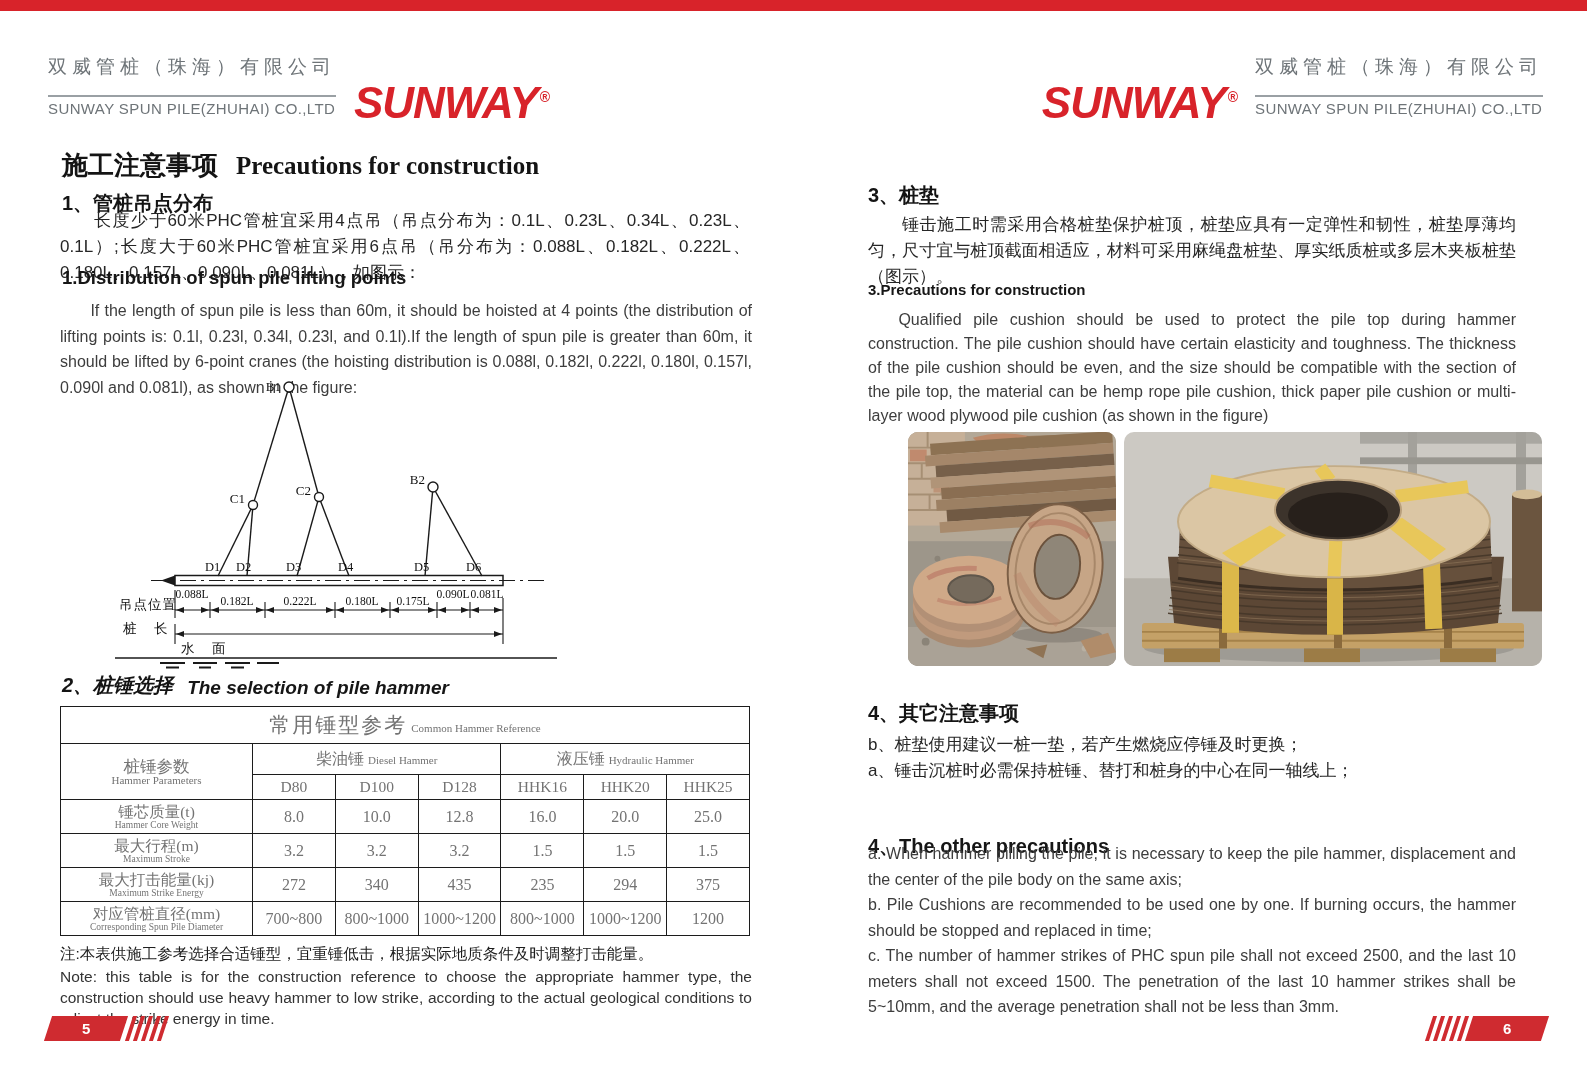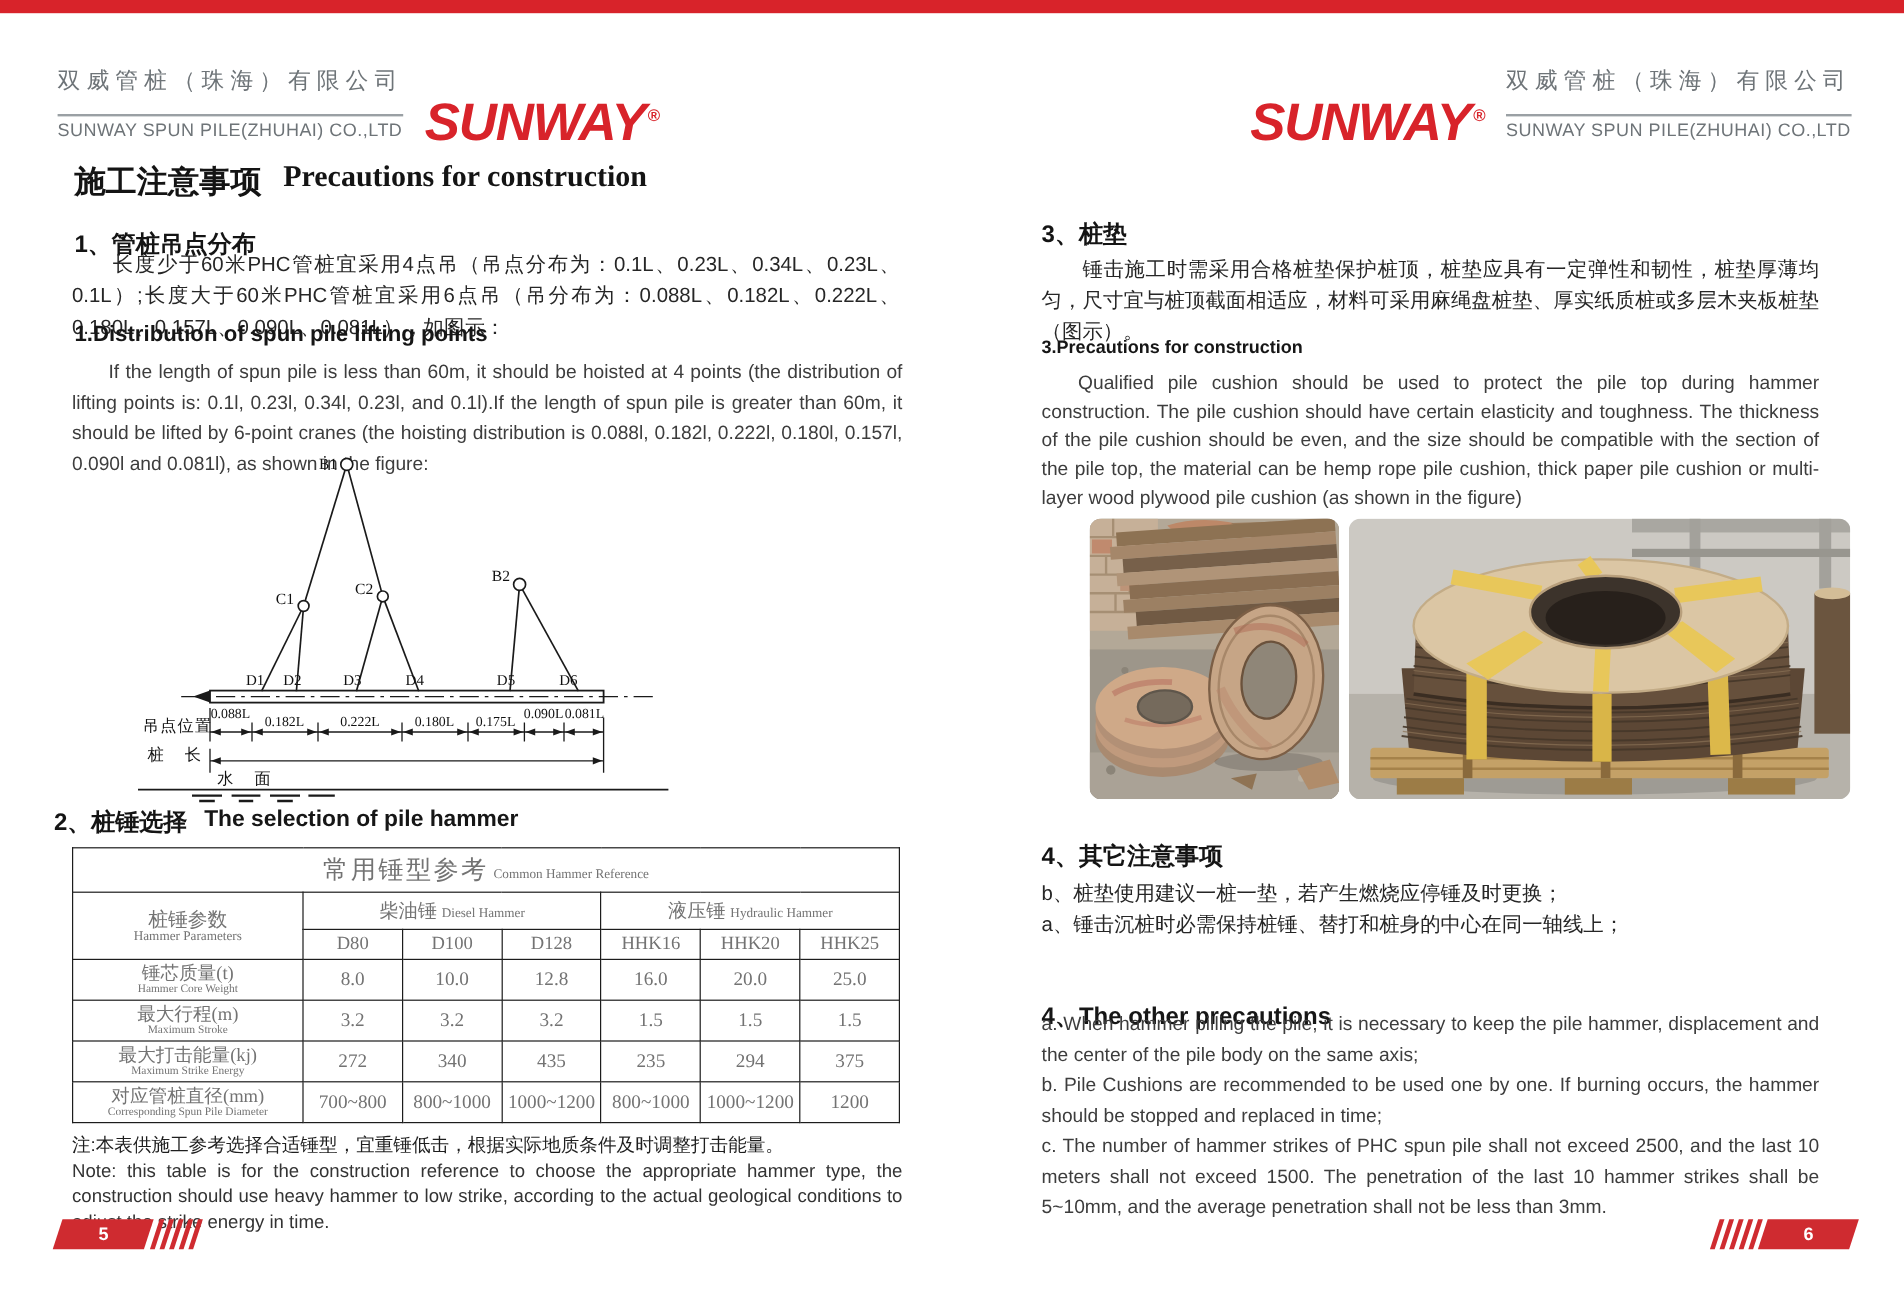--- a/index.html
+++ b/index.html
@@ -15,21 +15,21 @@
   .brand-left{left:48px;}
   .brand-right{right:44px;}
   .brand-text{display:flex; flex-direction:column;}
   .brand-zh{font-size:19px; color:#6e7478; letter-spacing:5px; padding-bottom:15px;
     border-bottom:2px solid #9aa0a4; white-space:nowrap;}
   .brand-en{font-size:15px; color:#6e7478; letter-spacing:0.4px; padding-top:3px; white-space:nowrap;}
   .logo{font-family:"Liberation Sans",sans-serif; font-style:italic; font-weight:800;
     font-size:44px; color:#d8232a; letter-spacing:-1px; white-space:nowrap;margin-top:36px;}
   .logo .reg{font-size:14px; vertical-align:super; font-style:normal; margin-left:2px;}
   
-  .page-title{left:62px; top:134px; display:flex; align-items:flex-start; gap:18px;}
+  .page-title{left:62px; top:148px; display:flex; align-items:center; gap:18px;}
   .page-title .t-zh{font-size:26px; font-weight:800; color:#141414;}
   .page-title .t-en{font-family:"Liberation Serif",serif; font-size:25px; font-weight:700; color:#141414;}
   
   .h-zh{font-size:20px; font-weight:800; color:#141414;}
   .h-en{font-size:18.5px; font-weight:700; color:#161616;}
   .zh-body{font-size:17px; line-height:26px; color:#262626; text-align:justify; text-indent:2em;}
   .en-body{font-size:16px; line-height:25.5px; color:#3d3d3d; text-align:justify; text-indent:1.9em;}
   .en-body.noind{text-indent:0;}
   p{margin:0;}
   
@@ -151,21 +151,21 @@
   <text x="28" y="261" font-size="13.5" letter-spacing="2">桩　长</text>
 
   <text x="86" y="281" font-size="13.5" letter-spacing="2">水　面</text>
   <line x1="20" y1="286" x2="462" y2="286" stroke="#1a1a1a" stroke-width="1.3"></line>
   <g stroke="#1a1a1a" stroke-width="2">
     <path d="M65 291 H90 M98 291 H122 M130 291 H155 M162 291 H184" fill="none"></path>
     <path d="M71 295.5 H84 M104 295.5 H116 M136 295.5 H149" fill="none"></path>
   </g>
 </svg>
 
-<div class="abs" style="left:45px; top:672px; display:flex; align-items:flex-start; gap:14px;">
+<div class="abs" style="left:62px; top:672px; display:flex; align-items:flex-end; gap:14px;font-style:italic;">
   <span class="h-zh">2、桩锤选择</span>
   <span class="h-en" style="font-size:19px;">The selection of pile hammer</span>
 </div>
 
 <table class="tbl abs" style="left:60px; top:706px;">
   <colgroup>
       <col style="width:192px">
       <col>
       <col>
       <col>

